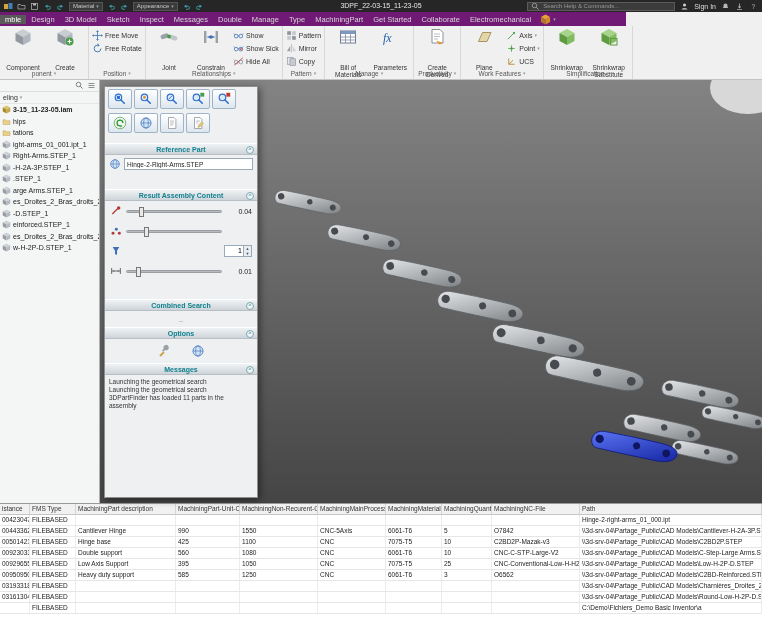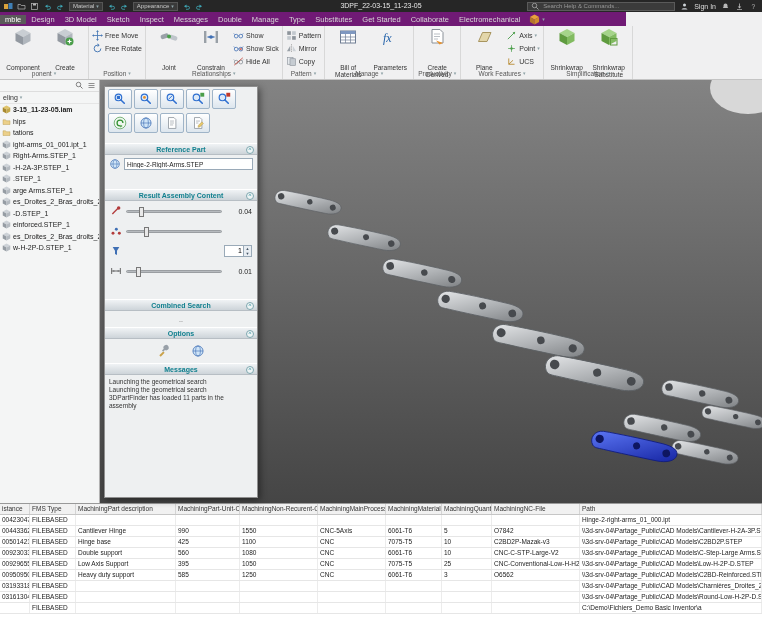--- a/index.html
+++ b/index.html
@@ -195,21 +195,21 @@
   <div id="tabbar">
       <div class="tab active">mble</div>
       <div class="tab">Design</div>
       <div class="tab">3D Model</div>
       <div class="tab">Sketch</div>
       <div class="tab">Inspect</div>
       <div class="tab">Messages</div>
       <div class="tab">Double</div>
       <div class="tab">Manage</div>
       <div class="tab">Type</div>
-      <div class="tab">Substitutes</div>
+      <div class="tab">MachiningPart</div>
       <div class="tab">Get Started</div>
       <div class="tab">Collaborate</div>
       <div class="tab">Electromechanical</div>
       <div id="tab-extra">
         <span class="icon11">
           <svg xmlns="http://www.w3.org/2000/svg" viewBox="0 0 18 18">
             <polygon points="9,1 16.5,5 9,9 1.5,5" fill="#e8a23a"></polygon>
             <polygon points="1.5,5 9,9 9,17 1.5,13" fill="#b5762a"></polygon>
             <polygon points="16.5,5 9,9 9,17 16.5,13" fill="#d08c2f"></polygon>
           </svg>

